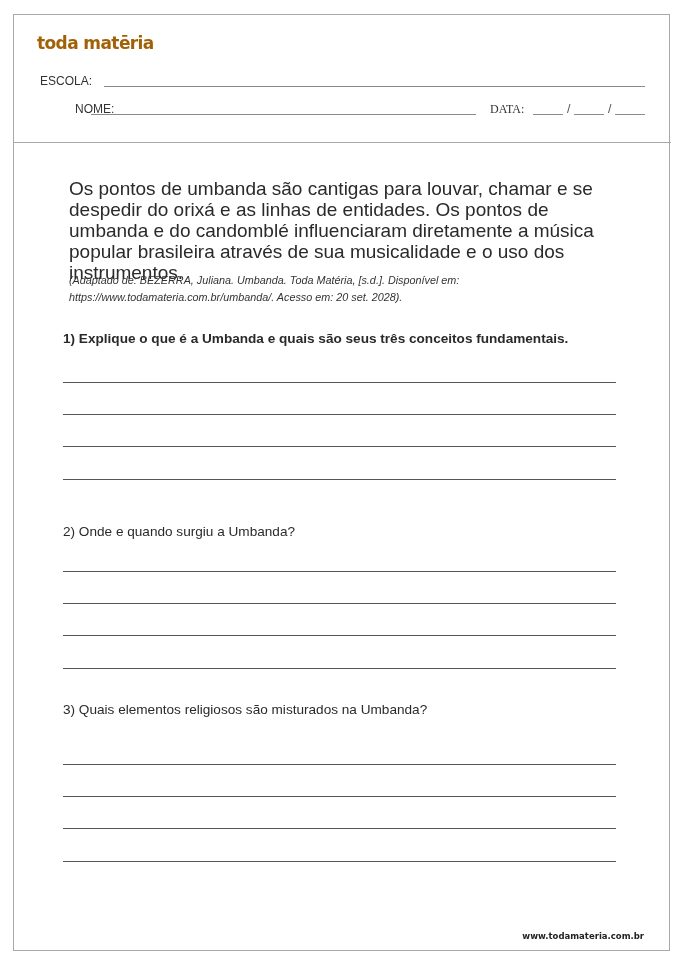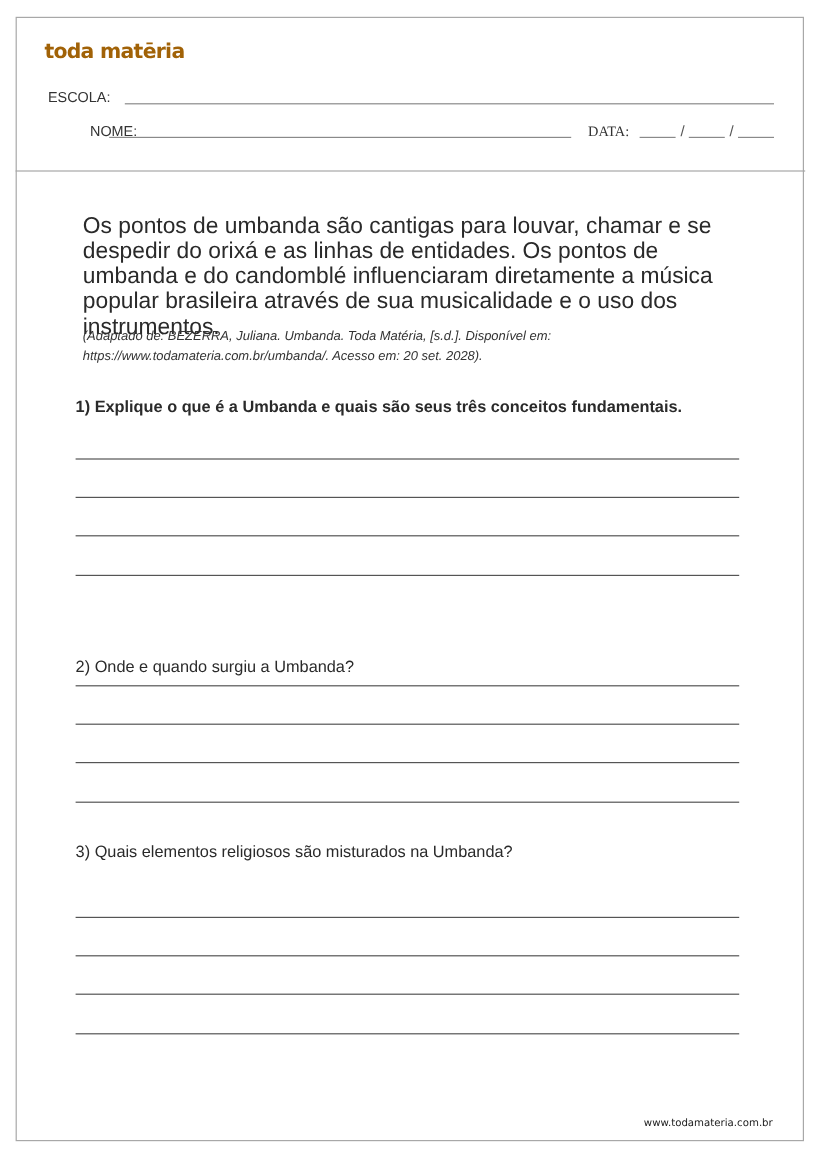--- a/index.html
+++ b/index.html
@@ -14,21 +14,21 @@
   .field-label { position: absolute; font-size: 12px; color: #333; }
   .field-line { position: absolute; height: 0; border-top: 1.3px solid #8a8a8a; }
   .date-part { position: absolute; height: 0; border-top: 1px solid #8a8a8a; }
   .slash { position: absolute; font-size: 12.5px; color: #555; }
   .passage { position: absolute; left: 69px; top: 178px; width: 560px; font-size: 19px;
              line-height: 21px; color: #2a2a2a; }
   .citation { position: absolute; left: 69px; top: 272px; width: 560px; font-size: 10.8px;
               line-height: 17px; font-style: italic; color: #333; }
   .question { position: absolute; left: 63px; font-size: 13.6px; color: #2a2a2a; white-space: nowrap; }
   .answer-line { position: absolute; left: 63px; width: 553px; height: 0; border-top: 1.4px solid #555; }
-  .footer { position: absolute; right: 41px; top: 931px; font-size: 8.5px; font-weight: normal;
+  .footer { position: absolute; right: 41px; top: 931px; font-size: 8.5px; font-weight: bold;
             color: #222; font-family: "DejaVu Sans", sans-serif; }
 </style>
 </head>
 <body>
 
 <div class="sheet"></div>
 <div class="header-divider"></div>
 
 <div class="logo">toda matēria</div>
 
@@ -47,21 +47,21 @@
 
 <div class="passage">Os pontos de umbanda são cantigas para louvar, chamar e se despedir do orixá e as linhas de entidades. Os pontos de umbanda e do candomblé influenciaram diretamente a música popular brasileira através de sua musicalidade e o uso dos instrumentos.</div>
 <div class="citation">(Adaptado de: BEZERRA, Juliana. Umbanda. Toda Matéria, [s.d.]. Disponível em: https://www.todamateria.com.br/umbanda/. Acesso em: 20 set. 2028).</div>
 
 <div class="question" style="top:331px;font-weight:bold;">1) Explique o que é a Umbanda e quais são seus três conceitos fundamentais.</div>
 <div class="answer-line" style="top:382px;"></div>
 <div class="answer-line" style="top:414px;"></div>
 <div class="answer-line" style="top:446px;"></div>
 <div class="answer-line" style="top:479px;"></div>
 
-<div class="question" style="top:524px;margin-top:24px;">2) Onde e quando surgiu a Umbanda?</div>
+<div class="question" style="top:524px;">2) Onde e quando surgiu a Umbanda?</div>
 <div class="answer-line" style="top:571px;"></div>
 <div class="answer-line" style="top:603px;"></div>
 <div class="answer-line" style="top:635px;"></div>
 <div class="answer-line" style="top:668px;"></div>
 
 <div class="question" style="top:702px;">3) Quais elementos religiosos são misturados na Umbanda?</div>
 <div class="answer-line" style="top:764px;"></div>
 <div class="answer-line" style="top:796px;"></div>
 <div class="answer-line" style="top:828px;"></div>
 <div class="answer-line" style="top:861px;"></div>

